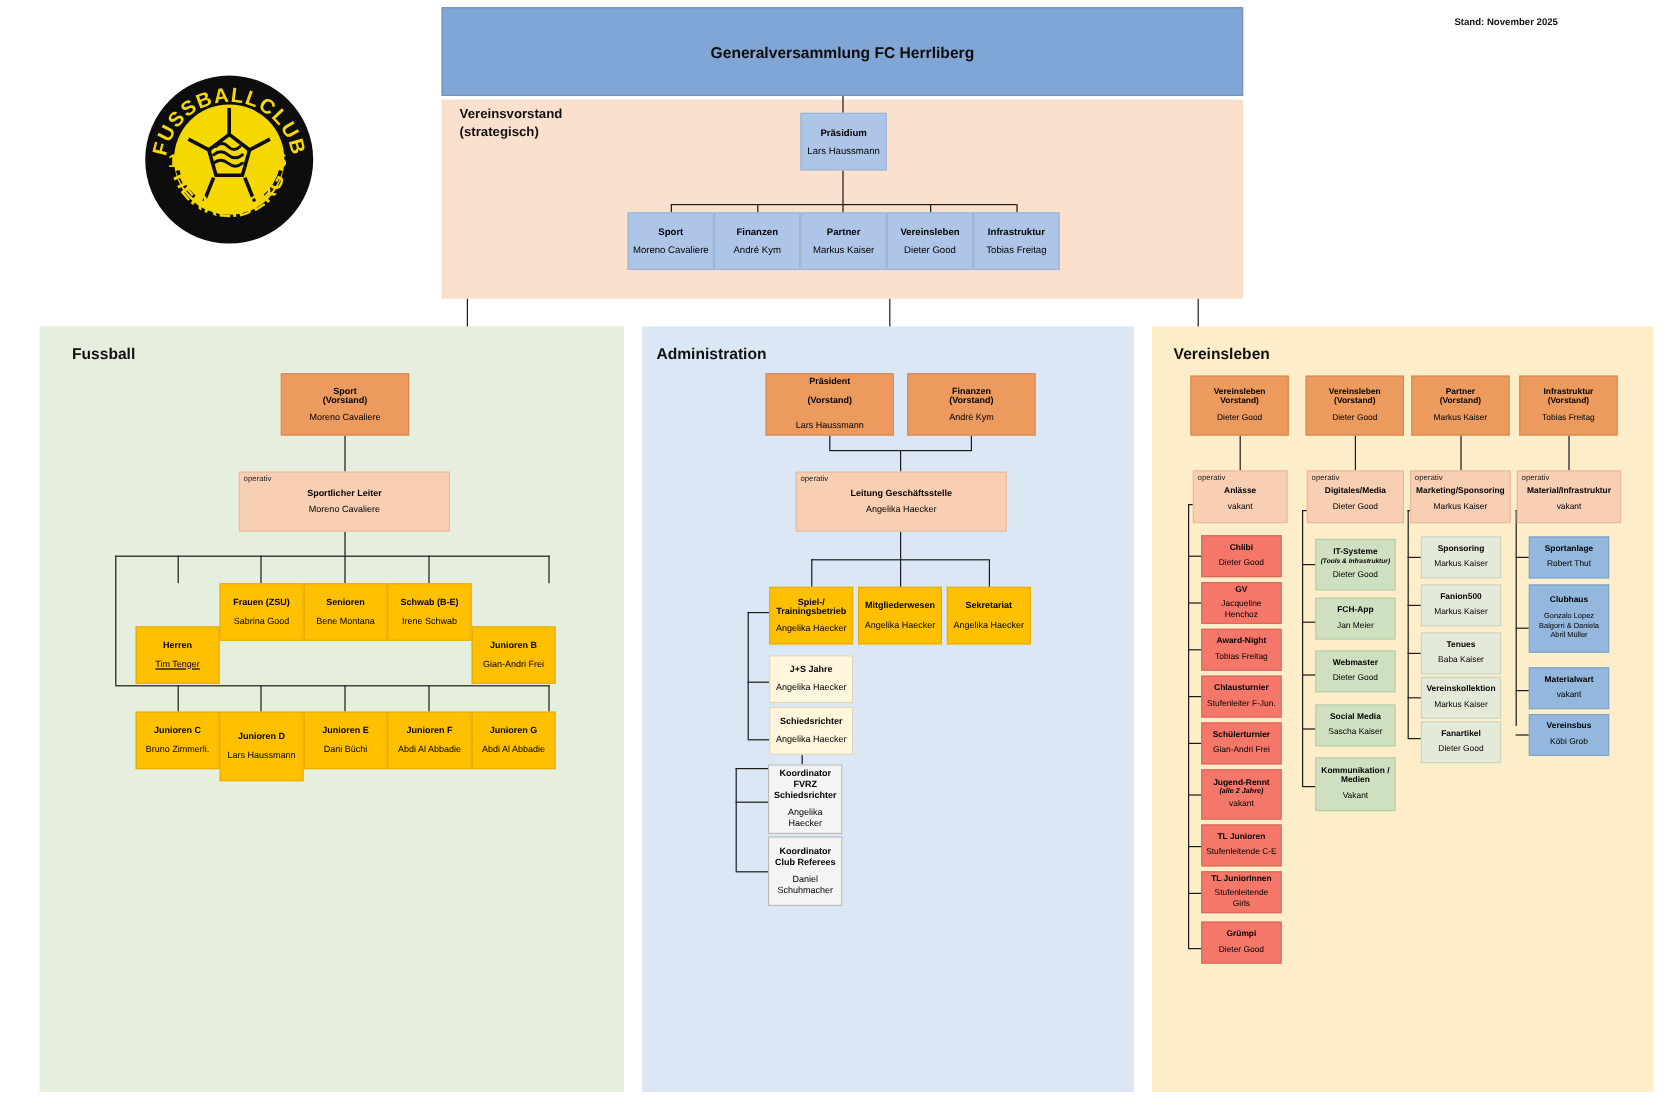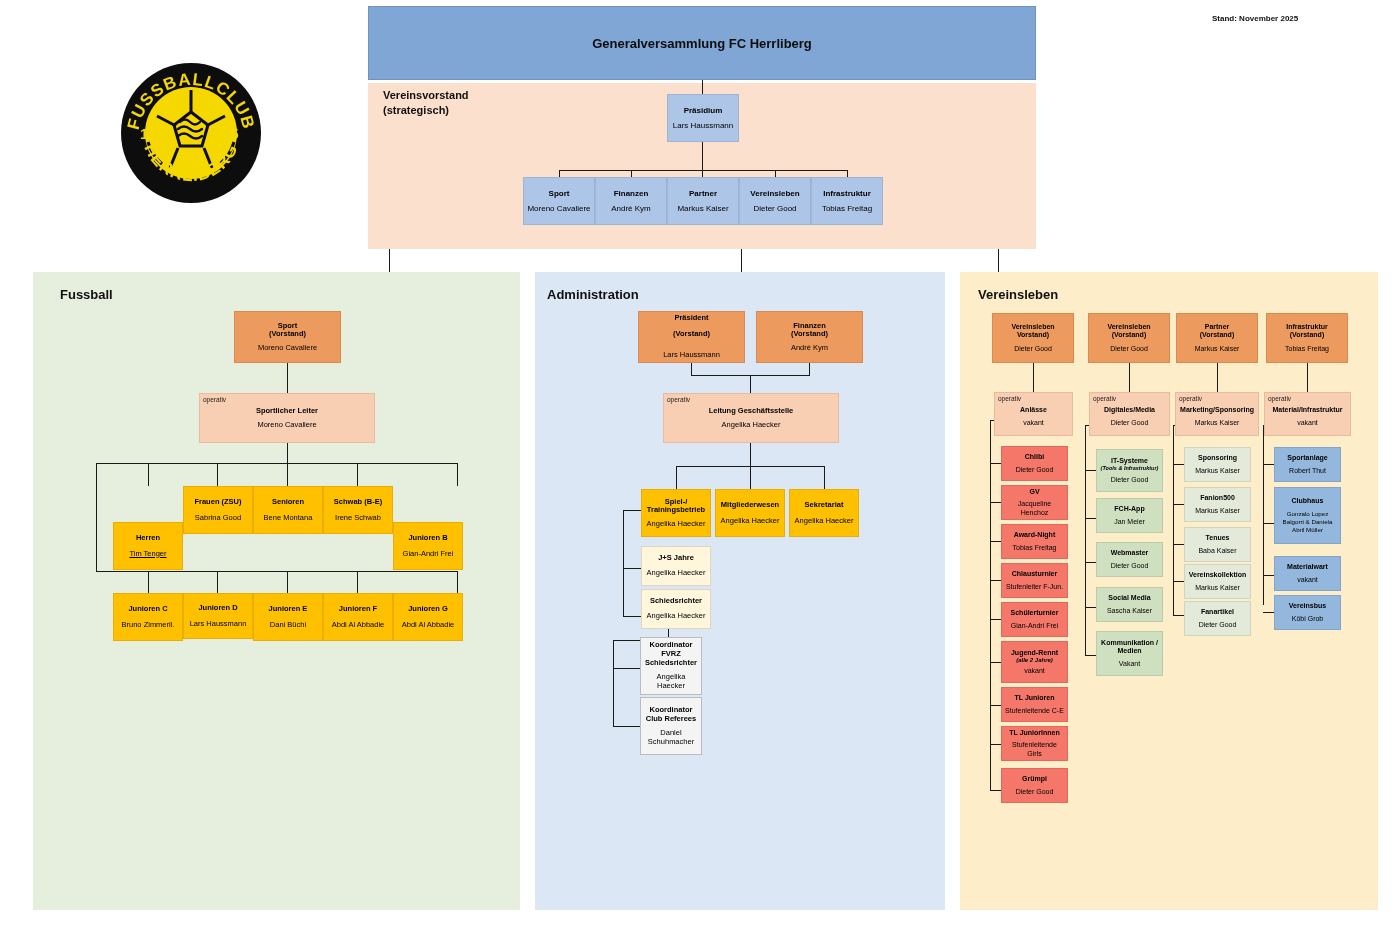--- a/index.html
+++ b/index.html
@@ -219,21 +219,21 @@
   <div class="ln lnv" style="left:148px;top:571px;height:22px;"></div>
   <div class="ln lnv" style="left:217px;top:571px;height:22px;"></div>
   <div class="ln lnv" style="left:287px;top:571px;height:22px;"></div>
   <div class="ln lnv" style="left:357px;top:571px;height:22px;"></div>
   <div class="ln lnv" style="left:457px;top:571px;height:22px;"></div>
 
   <div class="box c-gold" style="left:113px;top:593px;width:70px;height:48px;font-size:7.5px;">
     <div class="ttl">Junioren C</div>
     <div class="nm" style="margin-top:7px;">Bruno Zimmerli.</div>
   </div>
-  <div class="box c-gold" style="left:183px;top:593px;width:70px;height:46px;font-size:7.5px;">
+  <div class="box c-gold" style="left:183px;top:593px;width:70px;height:58px;font-size:7.5px;">
     <div class="ttl">Junioren D</div>
     <div class="nm" style="margin-top:7px;">Lars Haussmann</div>
   </div>
   <div class="box c-gold" style="left:253px;top:593px;width:70px;height:48px;font-size:7.5px;">
     <div class="ttl">Junioren E</div>
     <div class="nm" style="margin-top:7px;">Dani Büchi</div>
   </div>
   <div class="box c-gold" style="left:323px;top:593px;width:70px;height:48px;font-size:7.5px;">
     <div class="ttl">Junioren F</div>
     <div class="nm" style="margin-top:7px;">Abdi Al Abbadie</div>

